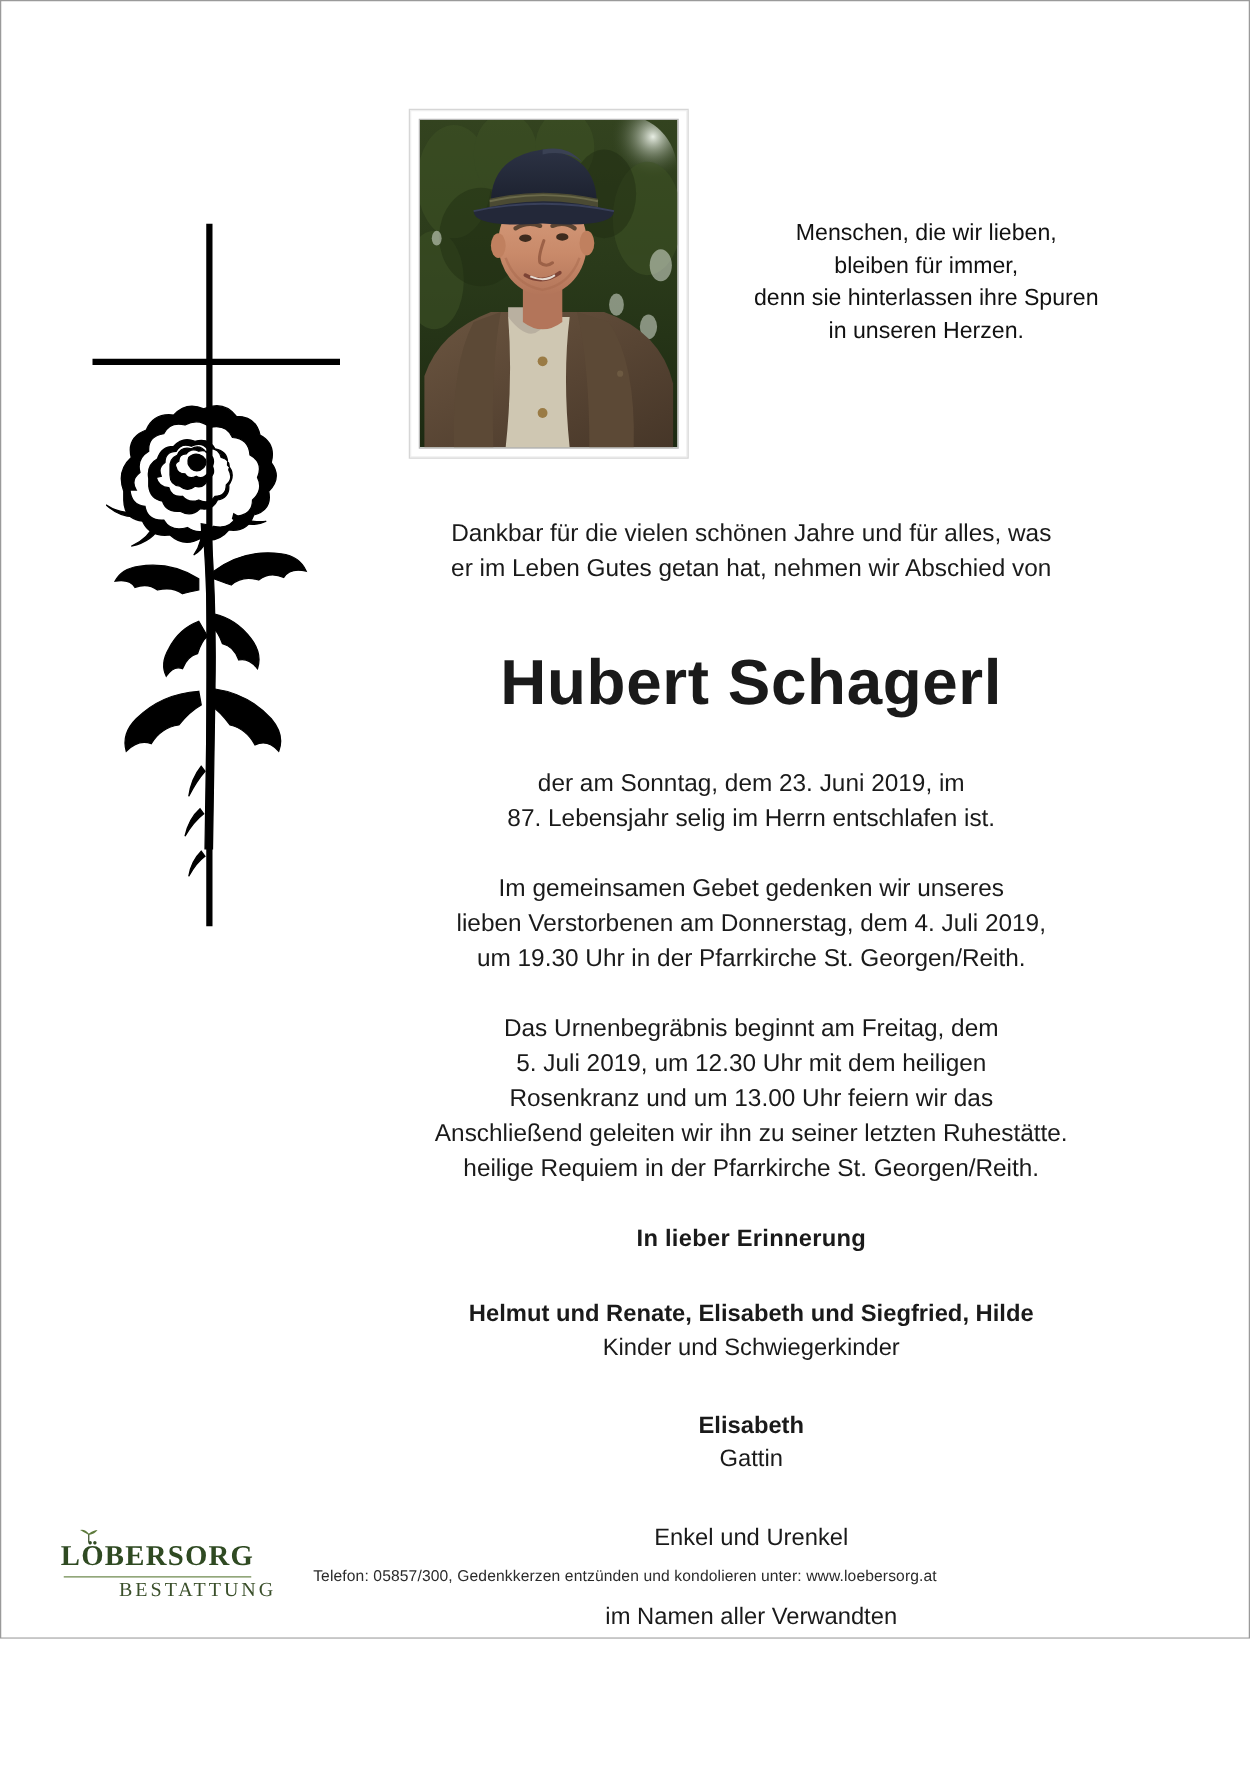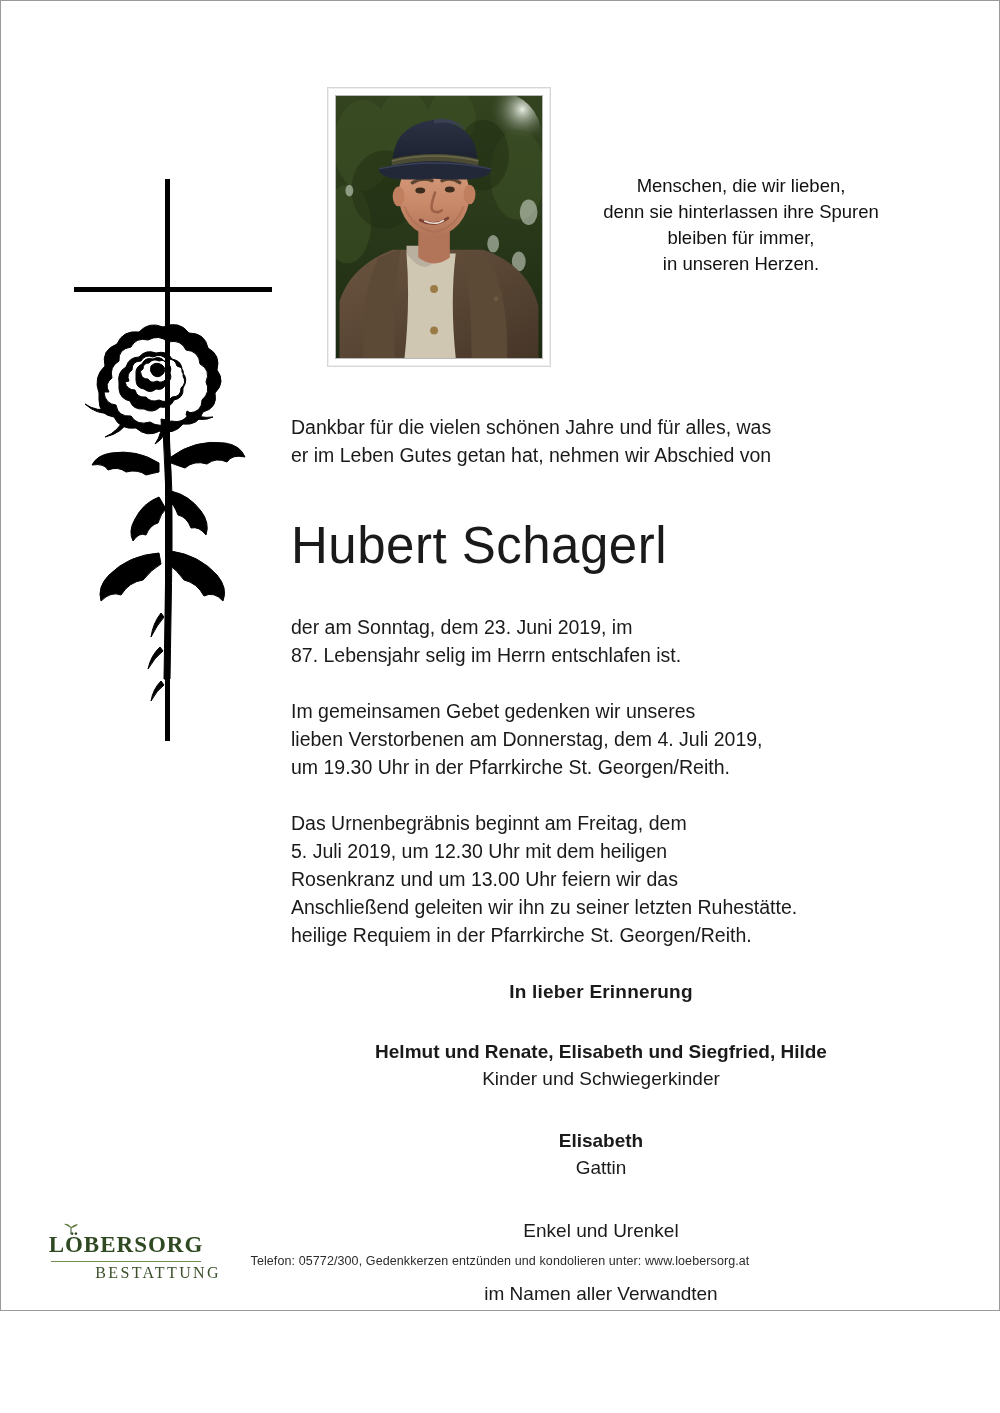--- a/index.html
+++ b/index.html
@@ -66,31 +66,32 @@
     line-height: 26px;
     color: #111;
   }
   .poem div { white-space: nowrap; }
 
   .body-col {
     position: absolute;
     left: 290px;
     top: 412px;
     width: 620px;
+    text-align: center;
   }
   .intro {
     font-size: 19.5px;
     line-height: 28px;
   }
   .intro div { white-space: nowrap; }
 
   .name {
     font-size: 51px;
     line-height: 58px;
-    font-weight: 400;
+    font-weight: 700;
     letter-spacing: 0.5px;
     margin-top: 48px;
     margin-bottom: 38px;
   }
 
   .para {
     font-size: 19.5px;
     line-height: 28px;
     margin-bottom: 28px;
   }
@@ -317,22 +318,22 @@
         <path d="M57 66 Q100 56 145 66" stroke="#6b6a4a" stroke-width="1.5" fill="none"></path>
 
         <path d="M44 74 Q100 58 158 74 Q158 88 100 84 Q44 88 44 74 Z" fill="#232839"></path>
         <path d="M44 74 Q100 62 158 74" stroke="#39405a" stroke-width="1.5" fill="none"></path>
       </svg>
     </div>
   </div>
 
   <div class="poem">
     <div>Menschen, die wir lieben,</div>
+    <div>bleiben für immer,</div>
     <div>denn sie hinterlassen ihre Spuren</div>
-    <div>bleiben für immer,</div>
     <div>in unseren Herzen.</div>
   </div>
 
   <div class="body-col">
 
     <div class="intro">
       <div>Dankbar für die vielen schönen Jahre und für alles, was</div>
       <div>er im Leben Gutes getan hat, nehmen wir Abschied von</div>
     </div>
 
@@ -378,15 +379,15 @@
   <div class="footer-logo">
     <div class="logo-word"><svg class="logo-sprig" viewBox="0 0 16 12" aria-hidden="true">
         <path d="M8 11 L8 4" stroke="#3a4f2a" stroke-width="1" fill="none"></path>
         <path d="M8 5 q-5 -3 -7 -4 q4 -1 7 3 z" fill="#5d7a3c"></path>
         <path d="M8 4 q4 -3 7 -3 q-2 3 -7 4 z" fill="#5d7a3c"></path>
       </svg>LÖBERSORG</div>
     <div class="logo-rule"></div>
     <div class="logo-sub">BESTATTUNG</div>
   </div>
 
-  <div class="footer-contact">Telefon: 05772/300, Gedenkkerzen entzünden und kondolieren unter: www.loebersorg.at</div>
+  <div class="footer-contact">Telefon: 05857/300, Gedenkkerzen entzünden und kondolieren unter: www.loebersorg.at</div>
 
 </div>
 
 </body></html>

